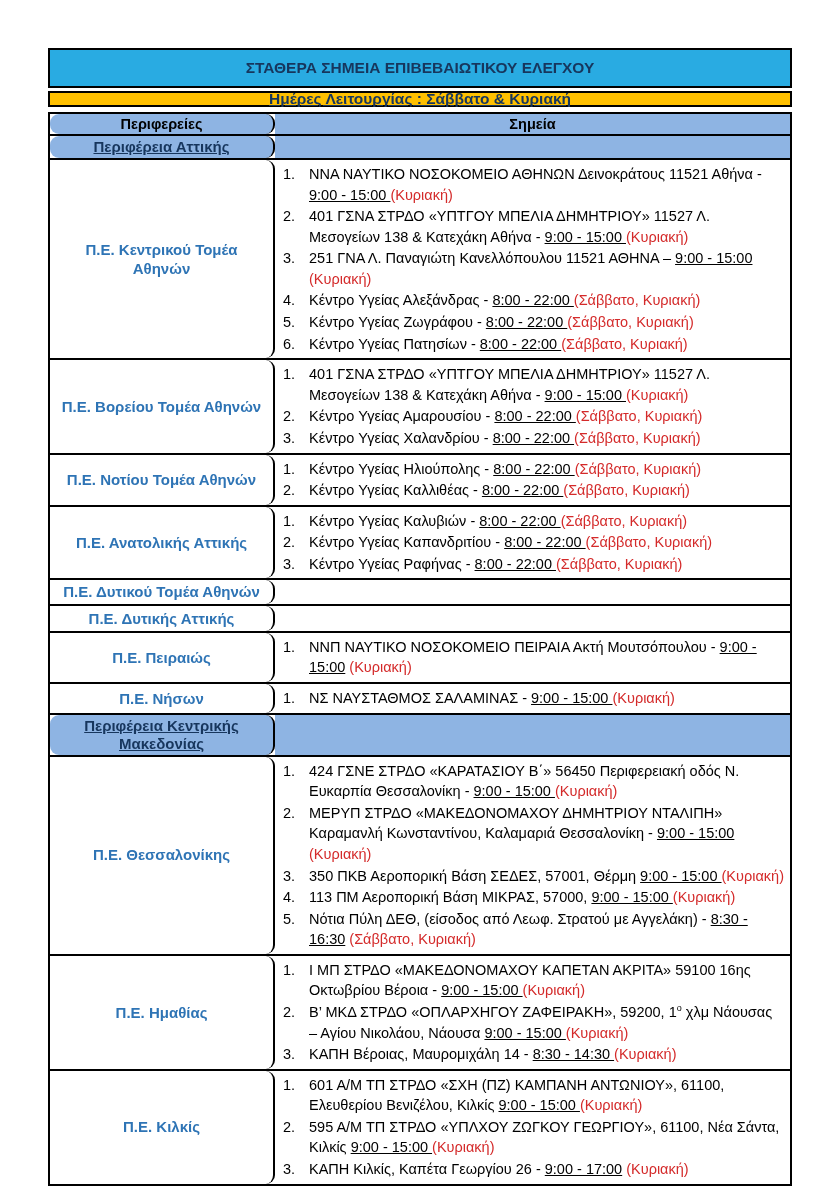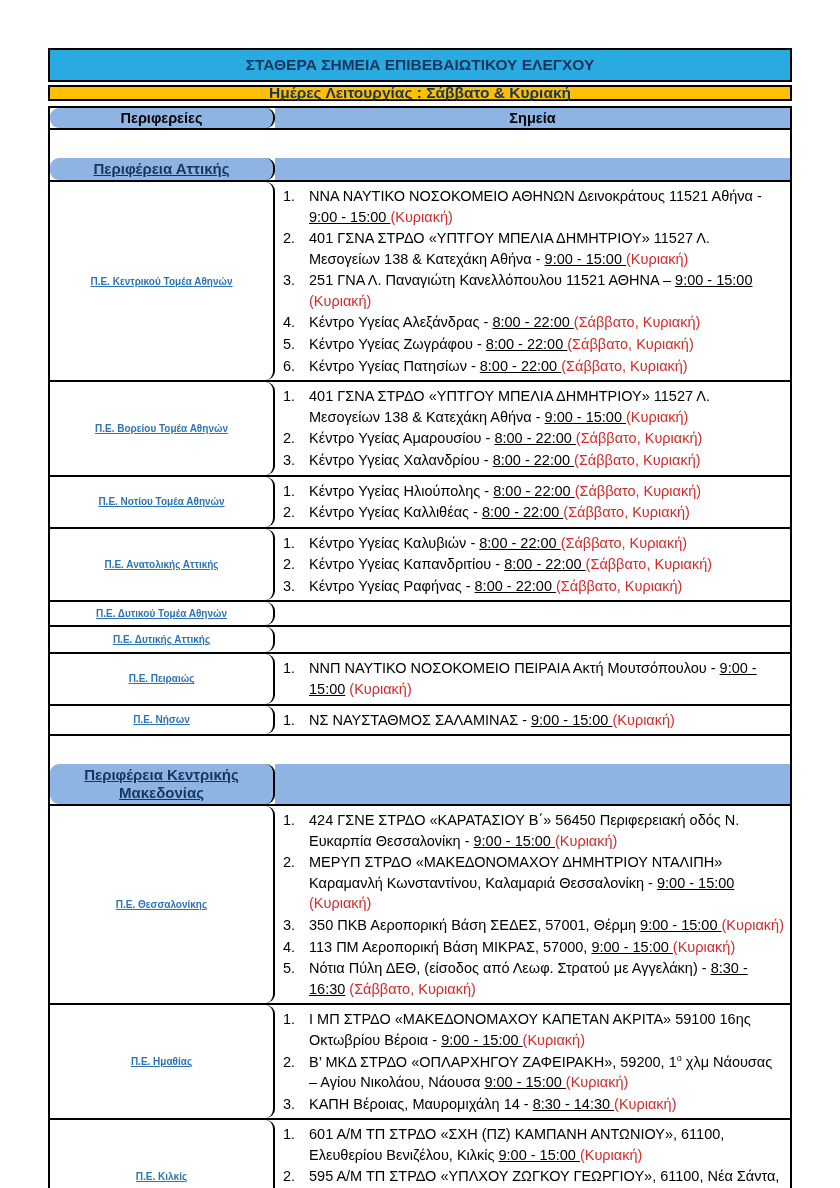--- a/index.html
+++ b/index.html
@@ -17,47 +17,47 @@
     font-family:"Liberation Sans", sans-serif;
     color:#000;font-size:14.5px;
     -webkit-font-smoothing:antialiased;
   }
   .page{box-sizing:border-box;width:840px;padding:48px 48px 0 48px;}
   .band{
     box-sizing:border-box;border:2px solid var(--border-black);
     display:flex;align-items:center;justify-content:center;
     text-align:center;font-weight:bold;font-size:15.5px;color:var(--navy-text);
   }
-  .band.title{background:var(--title-band-bg);height:34px;margin-bottom:3px;}
+  .band.title{background:var(--title-band-bg);height:40px;margin-bottom:3px;}
   .band.subtitle{background:var(--subtitle-band-bg);height:16px;margin-bottom:5px;text-decoration:underline;}
   .maintable{
     box-sizing:border-box;border:2px solid var(--border-black);
   }
   .row{
     display:grid;grid-template-columns:225px 1fr;
     border-top:2px solid var(--border-black);
   }
   .row:first-child{border-top:none;}
   .cell{box-sizing:border-box;min-width:0;}
   .cell.left{
     border-right:2px solid var(--border-black);
     display:flex;align-items:center;justify-content:center;
     text-align:center;padding:2px 5px;border-radius:9px;
   }
   .cell.right{padding:3px 6px 3px 8px;}
   .row.colheads .cell{background:var(--header-row-bg);font-weight:bold;}
   .row.colheads .cell.right{display:flex;align-items:center;justify-content:center;padding:1px 0;}
-  .row.group .cell{background:var(--header-row-bg);margin-top:28px;}
+  .row.group .cell{background:var(--header-row-bg);}
   .group-label{
     color:var(--navy-text);font-weight:bold;text-decoration:underline;
     font-size:15px;line-height:1.2;
   }
   .region-label{
-    color:var(--region-link-blue);font-weight:bold;text-decoration:underline;
-    font-size:10px;line-height:1.3;
+    color:var(--region-link-blue);font-weight:bold;
+    font-size:15px;line-height:1.3;
   }
   .item{display:flex;margin:1px 0;line-height:1.42;}
   .num{flex:none;width:26px;}
   .itext{flex:1;min-width:0;}
   .seg{}
   .seg-u{text-decoration:underline;}
   .seg-r{color:var(--red-days);}
   sup.seg-sup{font-size:9px;}
 </style>
 </head>

